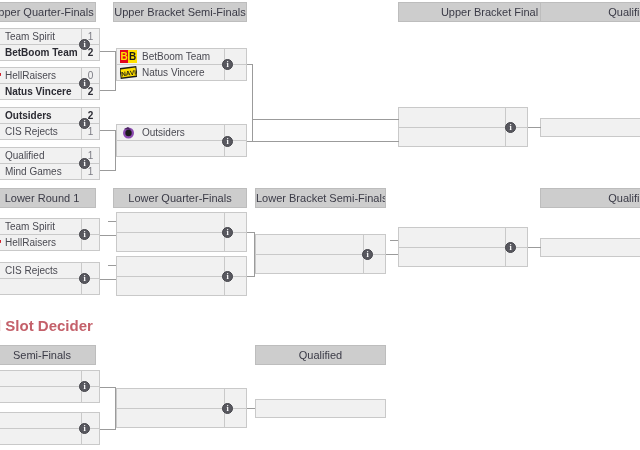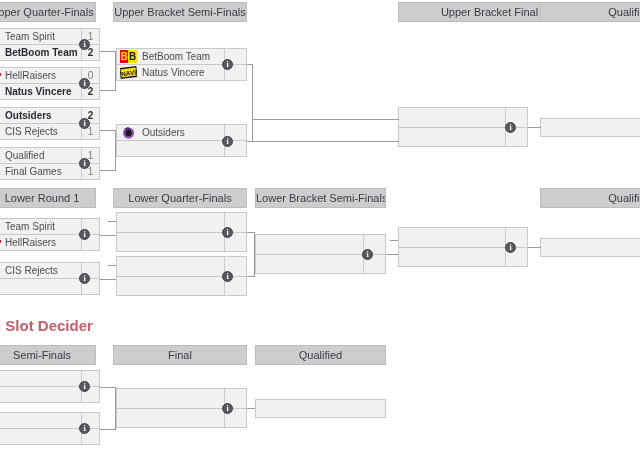--- a/index.html
+++ b/index.html
@@ -166,21 +166,21 @@
   <div class="infobadge" style="left:79px; top:118px;">i</div>
 
   <div class="match" style="left:-8px; top:147px; width:108px; height:33px;">
     <div class="row">
       <span class="flagcell"></span>
       <span class="teamname">Qualified</span>
       <span class="scorecell">1</span>
     </div>
     <div class="row">
       <span class="flagcell"></span>
-      <span class="teamname">Final Games</span>
+      <span class="teamname">Mind Games</span>
       <span class="scorecell">1</span>
     </div>
   </div>
   <div class="infobadge" style="left:79px; top:158px;">i</div>
 
   <div class="ln h" style="left:100px; top:51px; width:16px;"></div>
   <div class="ln h" style="left:100px; top:90px; width:16px;"></div>
   <div class="ln v" style="left:115px; top:51px; height:40px;"></div>
   <div class="ln h" style="left:100px; top:130px; width:16px;"></div>
   <div class="ln h" style="left:100px; top:170px; width:16px;"></div>
@@ -358,21 +358,20 @@
 
   <div class="match" style="left:540px; top:238px; width:180px; height:19px;">
     <div class="row">
       <span class="teamname"></span>
     </div>
   </div>
 
   <div class="section-title" style="left:-8px; top:317px;">d Slot Decider</div>
 
   <div class="colhead" style="left:-12px; top:345px; width:108px;">Semi-Finals</div>
-  <div class="colhead" style="left:113px; top:345px; width:134px;">Final</div>
   <div class="colhead" style="left:255px; top:345px; width:131px;">Qualified</div>
 
   <div class="match" style="left:-8px; top:370px; width:108px; height:33px;">
     <div class="row">
       <span class="teamname"></span>
       <span class="scorecell blank"></span>
     </div>
     <div class="row">
       <span class="teamname"></span>
       <span class="scorecell blank"></span>

